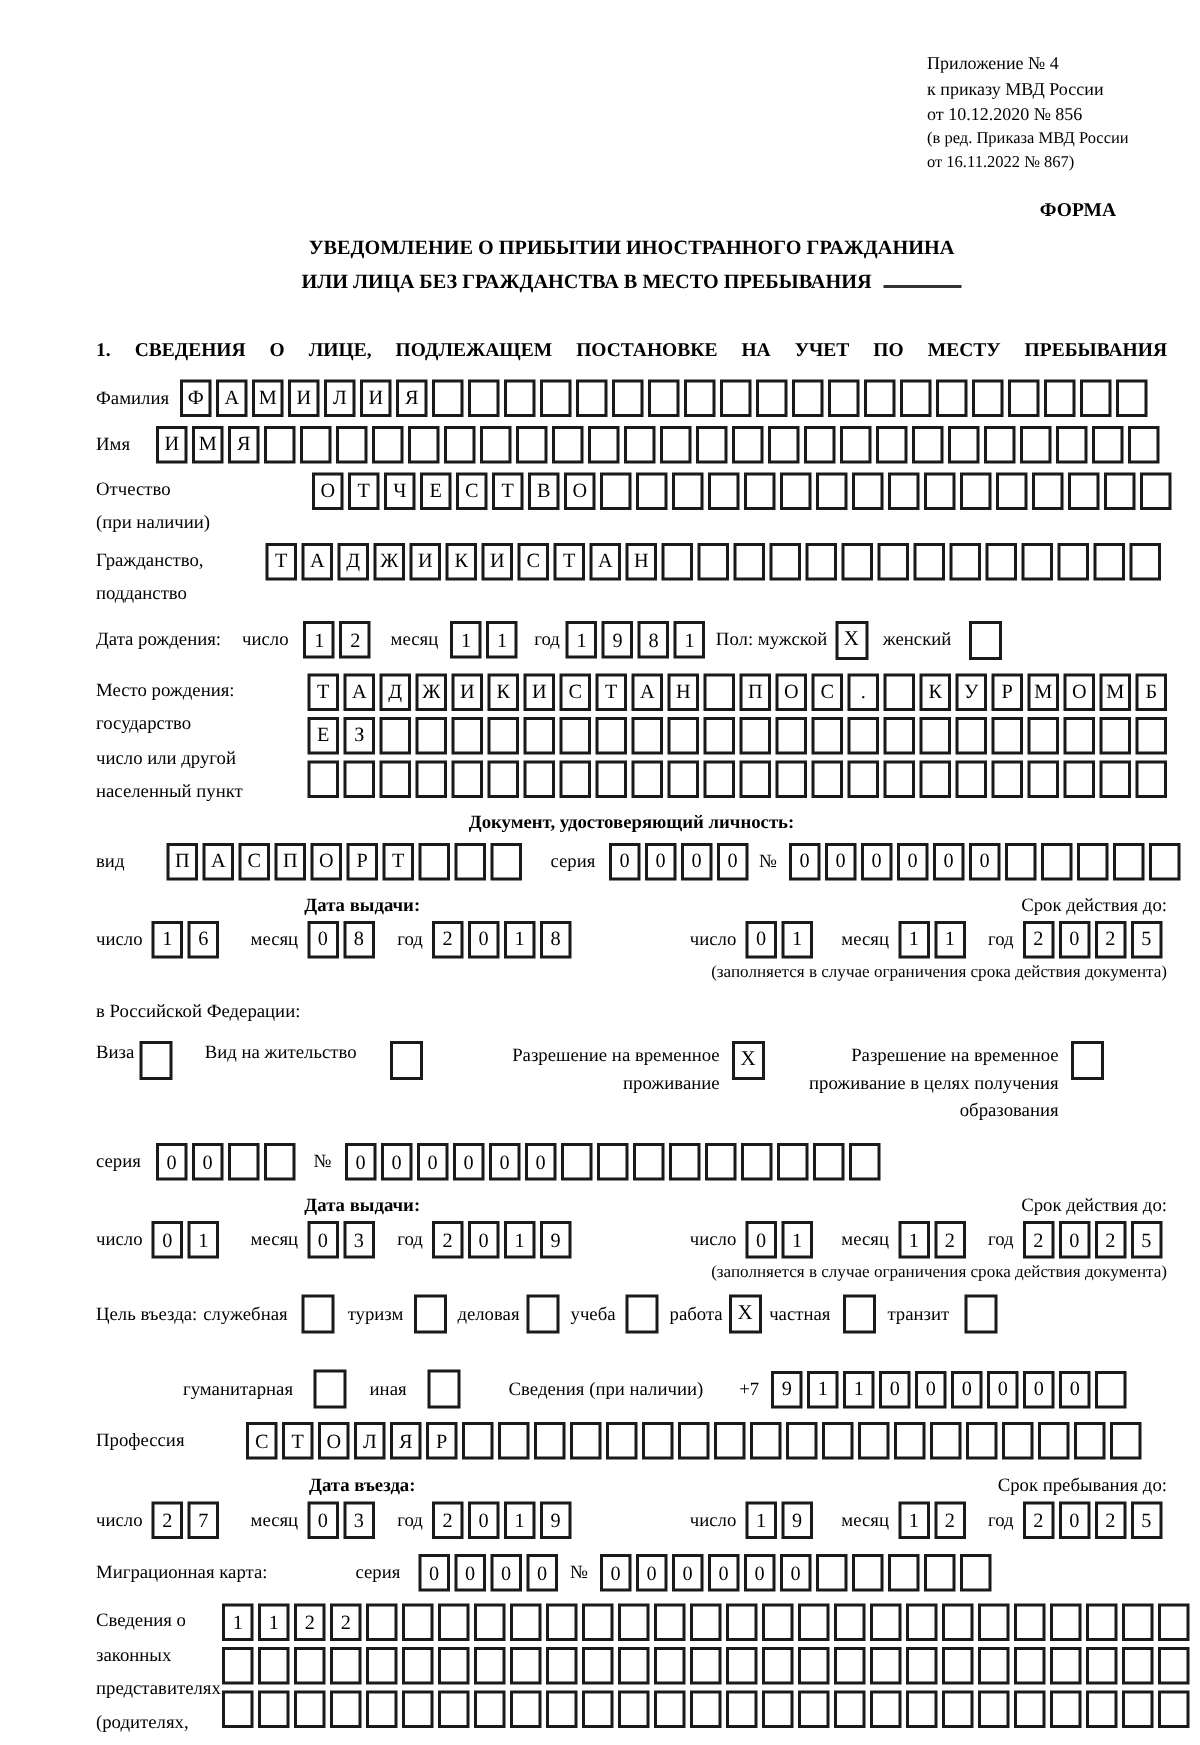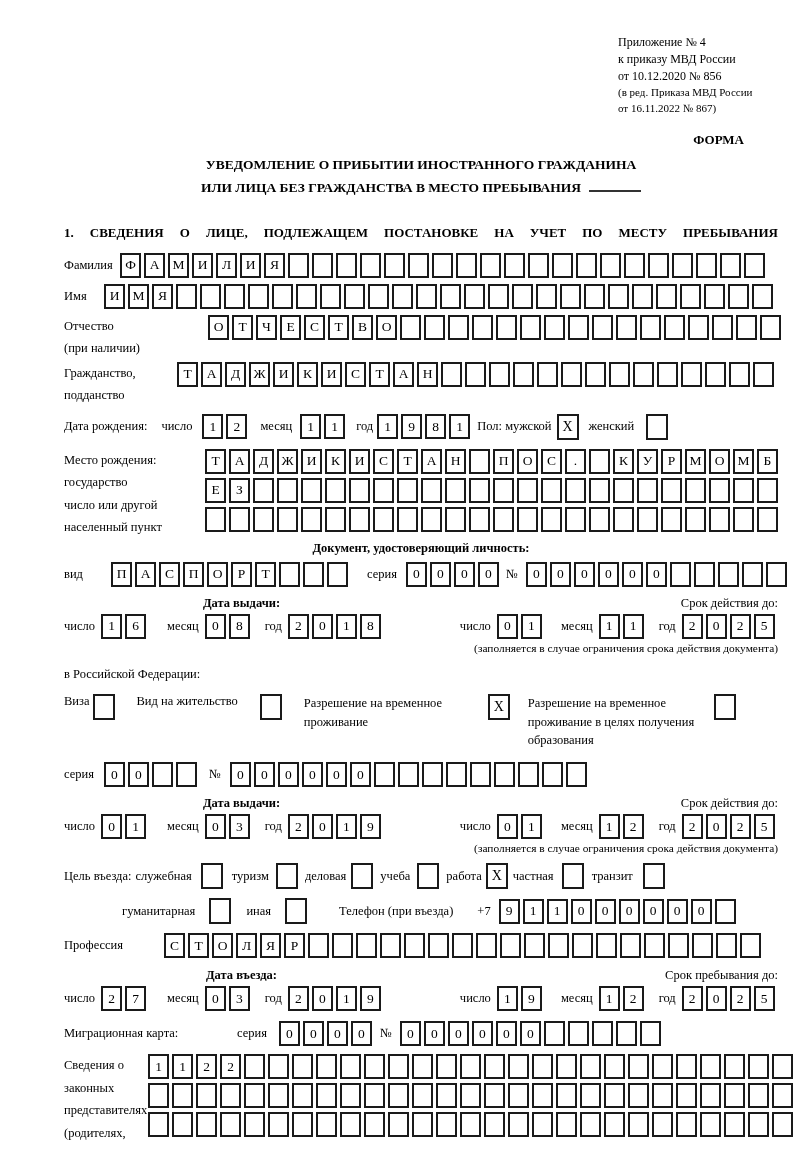--- a/index.html
+++ b/index.html
@@ -23,21 +23,21 @@
   .two-col-head{display:flex;margin-bottom:3px;}
   .two-col-head .c1{width:355px;text-align:center;font-weight:bold;}
   .two-col-head .c2{flex:1;text-align:right;}
   .dates-row{display:flex;align-items:center;margin-bottom:3px;}
   .dgroup{display:flex;align-items:center;}
   .dgroup .flabel{margin-right:6px;}
   .dgroup .cells{margin-right:10px;}
   .note{text-align:right;font-size:11.4px;margin:0 0 9px 0;}
   .intro{line-height:1.85;}
   .cb-row{display:flex;align-items:flex-start;margin:8px 0 12px 0;}
-  .cb-label-multi{text-align:left;line-height:1.5;}
+  .cb-label-multi{text-align:right;line-height:1.5;}
 </style>
 </head>
 <body>
 
 <div class="page">
 
   <div class="doc-ref">
     <div>Приложение № 4</div>
     <div>к приказу МВД России</div>
     <div>от 10.12.2020 № 856</div>
@@ -467,21 +467,21 @@
       <div class="cells">
           <span class="cell">2</span>
           <span class="cell">0</span>
           <span class="cell">2</span>
           <span class="cell">5</span>
         </div>
     </div>
   </div>
   <div class="note">(заполняется в случае ограничения срока действия документа)</div>
 
-  <div class="frow" style="margin-bottom:9px">
+  <div class="frow" style="margin-bottom:24px">
     <span class="flabel" style="margin-right:4px">Цель въезда:</span>
     <span class="flabel">служебная</span>
     <span class="checkbox" style="margin:0 9px 0 9px"></span>
     <span class="flabel">туризм</span>
     <span class="checkbox" style="margin:0 7px 0 7px"></span>
     <span class="flabel">деловая</span>
     <span class="checkbox" style="margin:0 7px 0 5px"></span>
     <span class="flabel">учеба</span>
     <span class="checkbox" style="margin:0 7px 0 7px"></span>
     <span class="flabel">работа</span>
@@ -490,21 +490,21 @@
     <span class="checkbox" style="margin:0 8px 0 8px"></span>
     <span class="flabel">транзит</span>
     <span class="checkbox" style="margin-left:10px"></span>
   </div>
 
   <div class="frow" style="margin-bottom:9px">
     <span class="flabel" style="margin-left:58px">гуманитарная</span>
     <span class="checkbox" style="margin-left:14px"></span>
     <span class="flabel" style="margin-left:15px">иная</span>
     <span class="checkbox" style="margin-left:14px"></span>
-    <span class="flabel" style="margin-left:32px">Телефон (при въезда)</span>
+    <span class="flabel" style="margin-left:32px">Сведения (при наличии)</span>
     <span class="flabel" style="margin:0 8px 0 24px">+7</span>
     <div class="cells">
         <span class="cell">9</span>
         <span class="cell">1</span>
         <span class="cell">1</span>
         <span class="cell">0</span>
         <span class="cell">0</span>
         <span class="cell">0</span>
         <span class="cell">0</span>
         <span class="cell">0</span>

